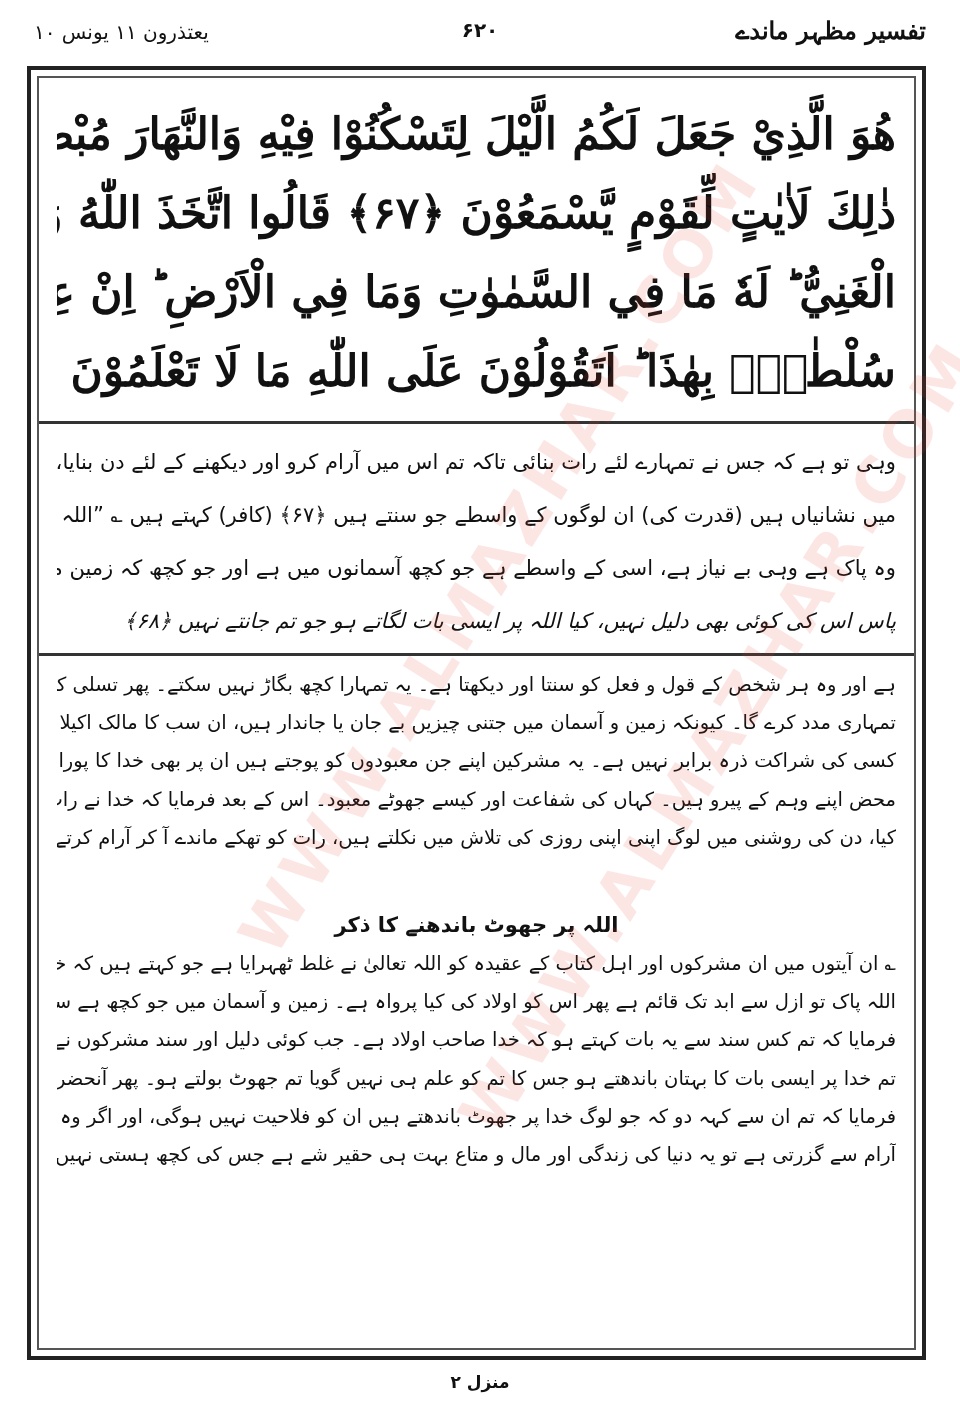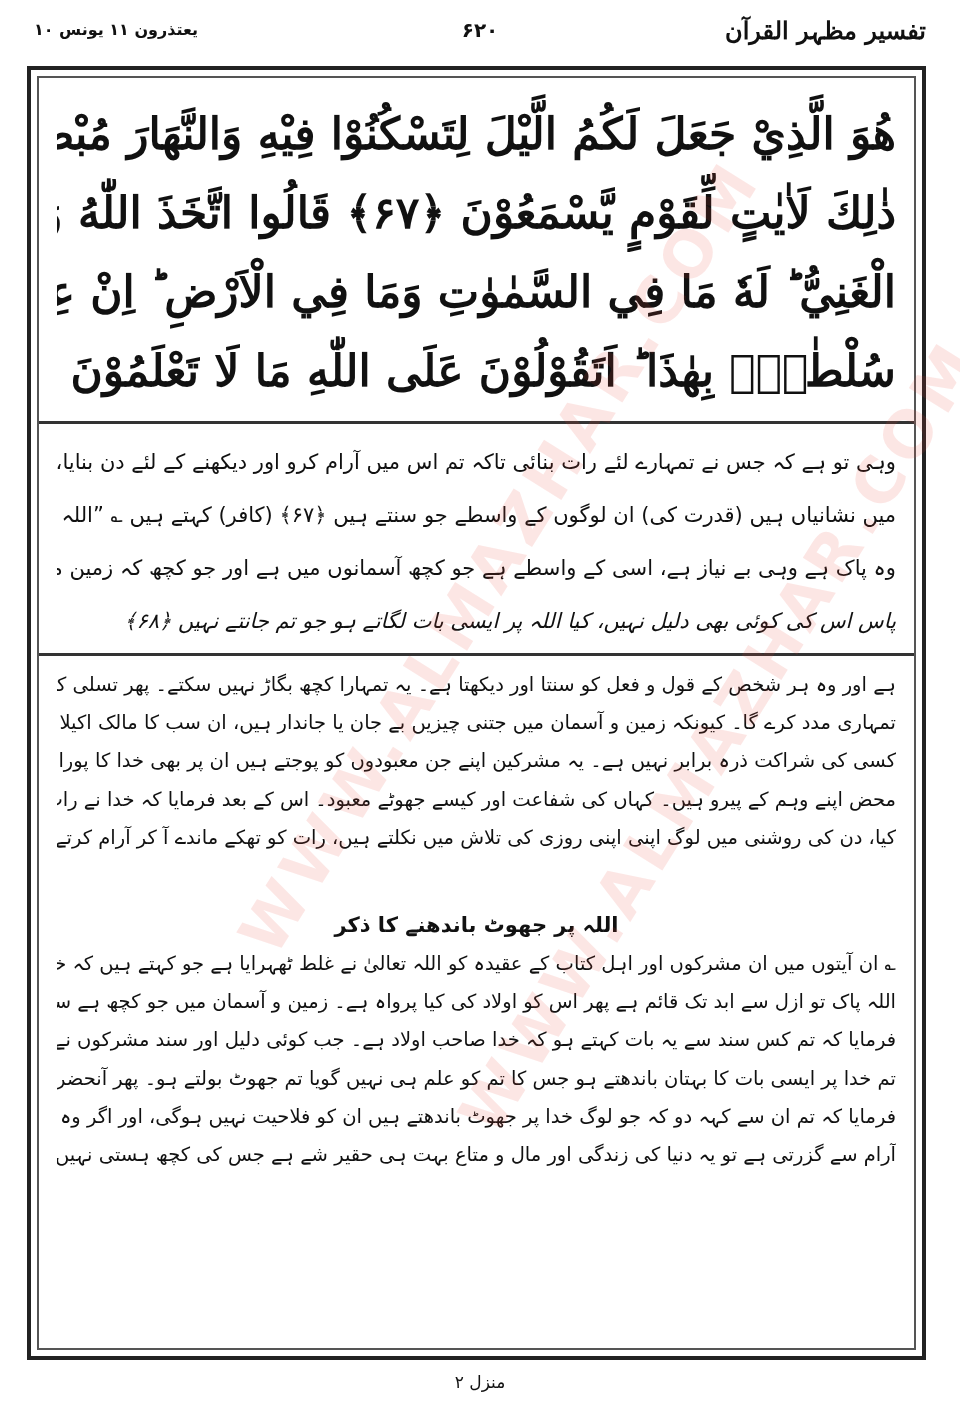--- a/index.html
+++ b/index.html
@@ -36,22 +36,22 @@
       left: 50%;
       transform: translateX(-50%);
       top: 4px;
       font-size: 20px;
       font-weight: bold;
     }
     .hdr-ref {
       position: absolute;
       left: 0;
       top: 6px;
-      font-size: 16px;
-      font-weight: bold;
+      font-size: 20px;
+      font-weight: normal;
     }
     .frame-outer {
       position: absolute;
       left: 27px;
       top: 66px;
       width: 899px;
       height: 1294px;
       border: 4px double #222222;
       box-sizing: border-box;
       border-style: solid;
@@ -161,28 +161,28 @@
       transform: rotate(-58deg);
     }
     .page-footer {
       position: absolute;
       top: 1372px;
       left: 0;
       width: 960px;
       text-align: center;
       direction: rtl;
       font-size: 17px;
-      font-weight: normal;
+      font-weight: bold;
     }
   </style>
 </head>
 <body>
 
 <header class="page-header">
-  <span class="hdr-title">تفسیر مظہر القرآن</span>
+  <span class="hdr-title">تفسیر مظہر ماندے</span>
   <span class="hdr-page">۶۲۰</span>
   <span class="hdr-ref">یعتذرون ۱۱ یونس ۱۰</span>
 </header>
 
 <div class="frame-outer"></div>
 <div class="frame-inner"></div>
 
 <section class="section section-arabic">
   <div class="arabic-line">هُوَ الَّذِيْ جَعَلَ لَكُمُ الَّيْلَ لِتَسْكُنُوْا فِيْهِ وَالنَّهَارَ مُبْصِرًا ؕ اِنَّ فِيْ</div>
   <div class="arabic-line">ذٰلِكَ لَاٰيٰتٍ لِّقَوْمٍ يَّسْمَعُوْنَ ﴿۶۷﴾ قَالُوا اتَّخَذَ اللّٰهُ وَلَدًا سُبْحٰنَهٗ ؕ هُوَ</div>

